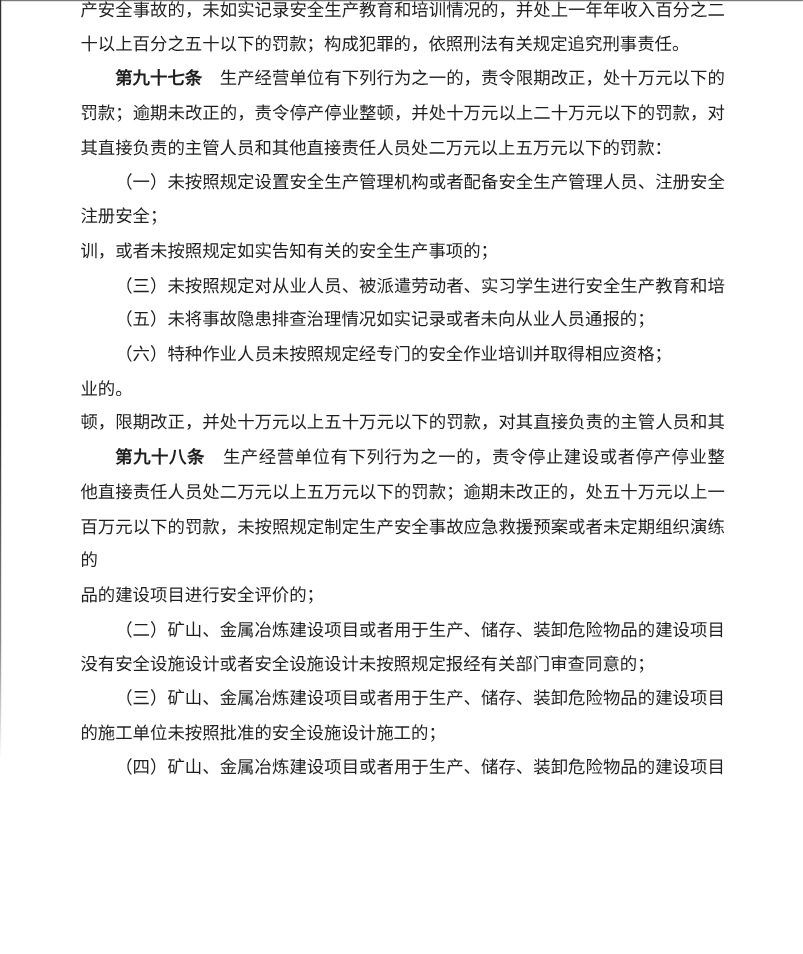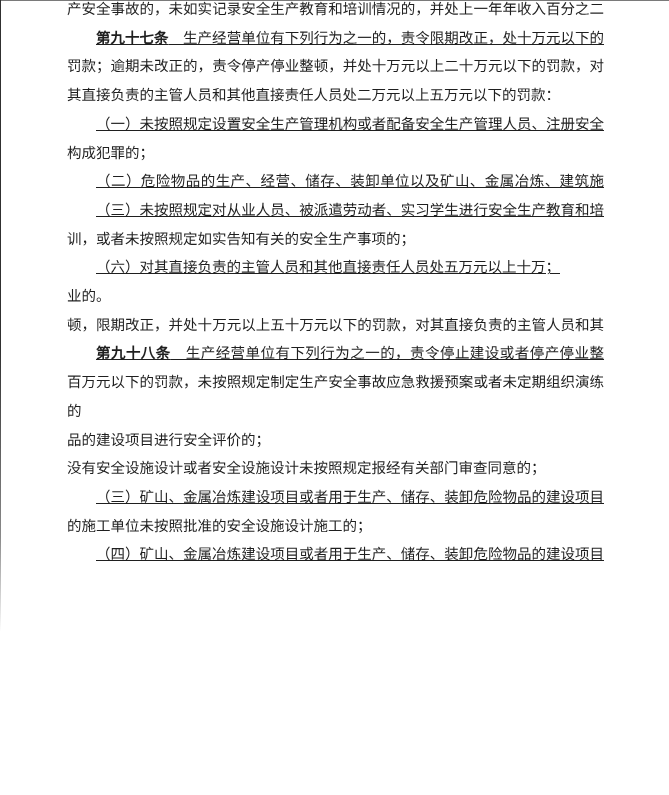--- a/index.html
+++ b/index.html
@@ -46,44 +46,46 @@
     white-space:nowrap;
     text-align:left;
   }
   .line.justify{
     white-space:normal;
     text-align:justify;
     text-align-last:justify;
   }
   .line.indent{
     text-indent:2em;
-    text-decoration:underline;
   }
   .bold{font-weight:bold;}
 </style>
 </head>
 <body>
 
 <div class="page">
   <div class="top-edge"></div>
   <div class="left-edge"></div>
   <div class="text-block">
       <div class="line justify"><span>产安全事故的，未如实记录安全生产教育和培训情况的，并处上一年年收入百分之二</span></div>
+      <div class="line"><span>十以上百分之五十以下的罚款；构成犯罪的，依照刑法有关规定追究刑事责任。</span></div>
       <div class="line indent justify"><span class="bold">第九十七条</span><span>　生产经营单位有下列行为之一的，责令限期改正，处十万元以下的</span></div>
       <div class="line justify"><span>罚款；逾期未改正的，责令停产停业整顿，并处十万元以上二十万元以下的罚款，对</span></div>
       <div class="line"><span>其直接负责的主管人员和其他直接责任人员处二万元以上五万元以下的罚款：</span></div>
       <div class="line indent justify"><span>（一）未按照规定设置安全生产管理机构或者配备安全生产管理人员、注册安全</span></div>
-      <div class="line"><span>构成犯罪的；</span></div>
-      <div class="line indent justify"><span>（二）危险物品的生产、经营、储存、装卸单位以及矿山、金属冶炼、建筑施</span></div>
+      <div class="line"><span>注册安全；</span></div>
+      <div class="line"><span>训，或者未按照规定如实告知有关的安全生产事项的；</span></div>
       <div class="line indent justify"><span>（三）未按照规定对从业人员、被派遣劳动者、实习学生进行安全生产教育和培</span></div>
-      <div class="line"><span>训，或者未按照规定如实告知有关的安全生产事项的；</span></div>
-      <div class="line indent"><span>（六）对其直接负责的主管人员和其他直接责任人员处五万元以上十万；</span></div>
+      <div class="line indent"><span>（五）未将事故隐患排查治理情况如实记录或者未向从业人员通报的；</span></div>
+      <div class="line indent"><span>（六）特种作业人员未按照规定经专门的安全作业培训并取得相应资格；</span></div>
       <div class="line"><span>业的。</span></div>
       <div class="line justify"><span>顿，限期改正，并处十万元以上五十万元以下的罚款，对其直接负责的主管人员和其</span></div>
       <div class="line indent justify"><span class="bold">第九十八条</span><span>　生产经营单位有下列行为之一的，责令停止建设或者停产停业整</span></div>
+      <div class="line justify"><span>他直接责任人员处二万元以上五万元以下的罚款；逾期未改正的，处五十万元以上一</span></div>
       <div class="line justify"><span>百万元以下的罚款，未按照规定制定生产安全事故应急救援预案或者未定期组织演练的</span></div>
       <div class="line"><span>品的建设项目进行安全评价的；</span></div>
+      <div class="line indent justify"><span>（二）矿山、金属冶炼建设项目或者用于生产、储存、装卸危险物品的建设项目</span></div>
       <div class="line"><span>没有安全设施设计或者安全设施设计未按照规定报经有关部门审查同意的；</span></div>
       <div class="line indent justify"><span>（三）矿山、金属冶炼建设项目或者用于生产、储存、装卸危险物品的建设项目</span></div>
       <div class="line"><span>的施工单位未按照批准的安全设施设计施工的；</span></div>
       <div class="line indent justify"><span>（四）矿山、金属冶炼建设项目或者用于生产、储存、装卸危险物品的建设项目</span></div>
     </div>
 </div>
 
 </body></html>

